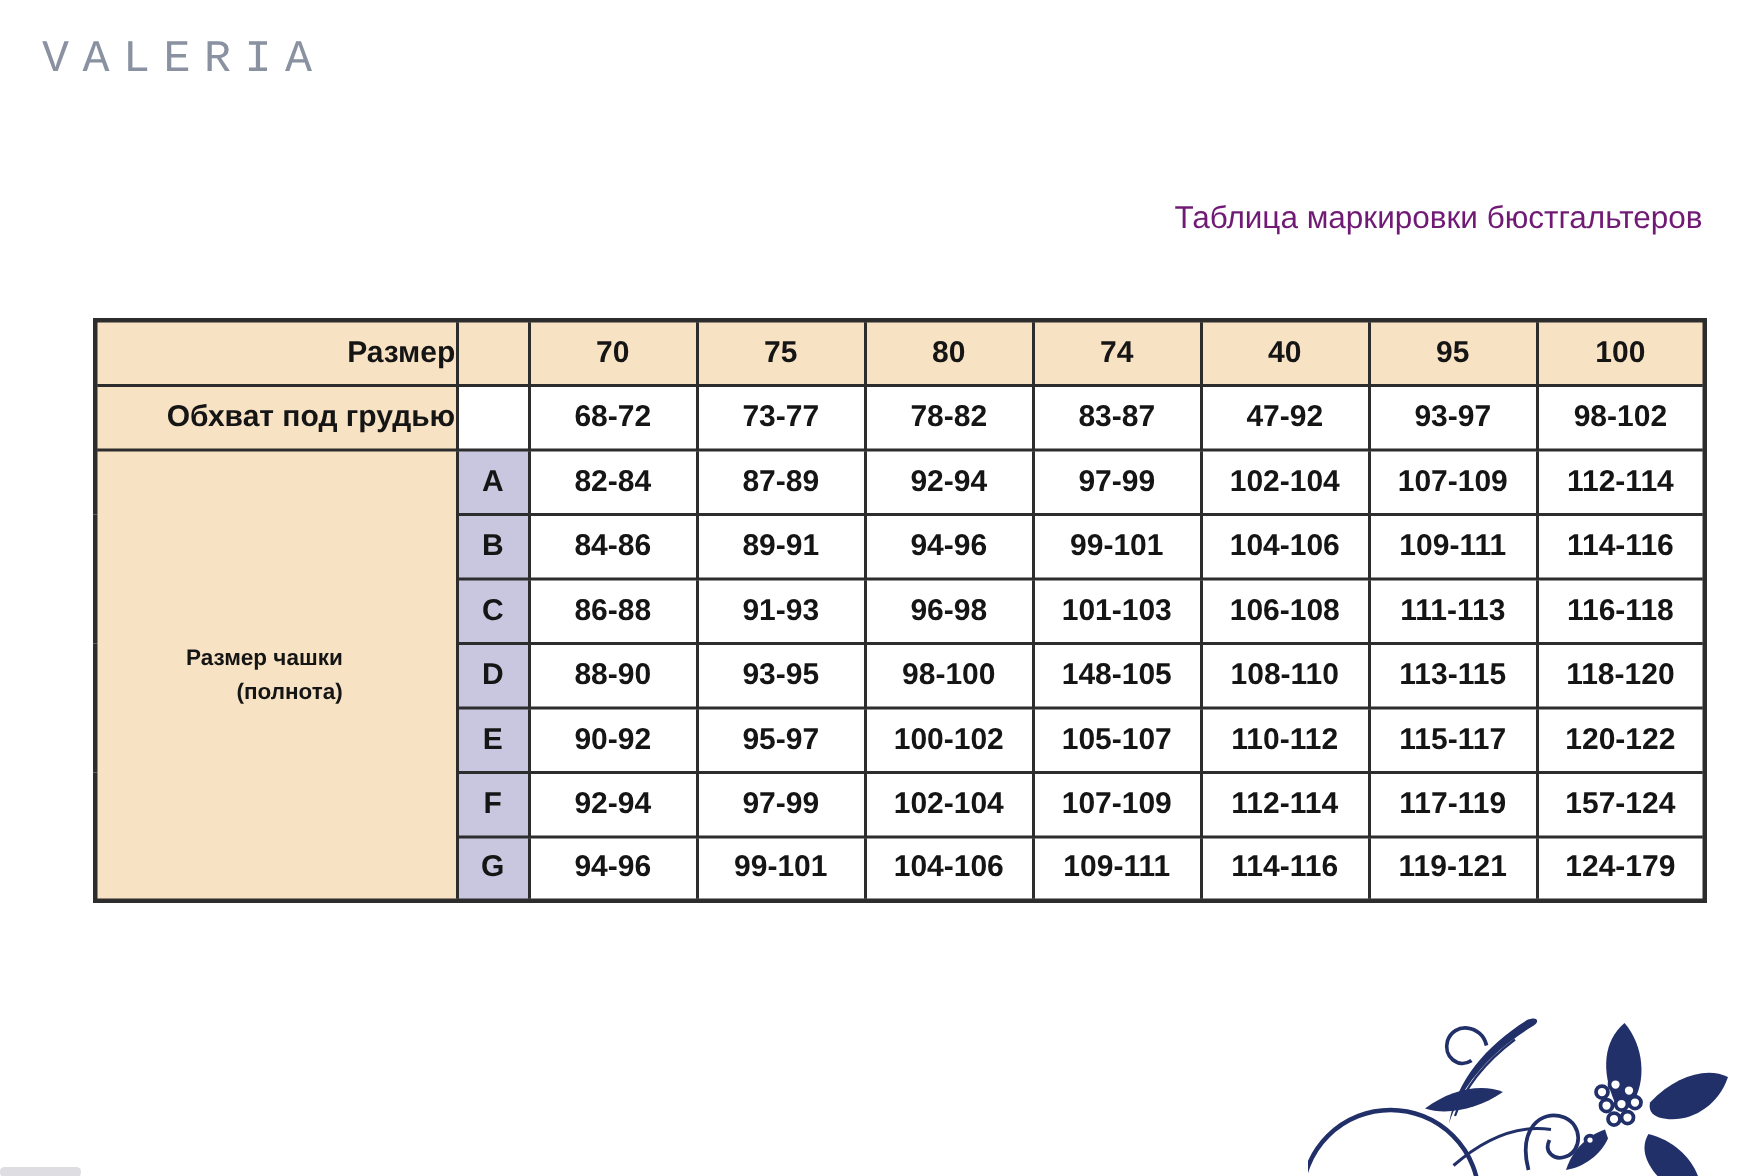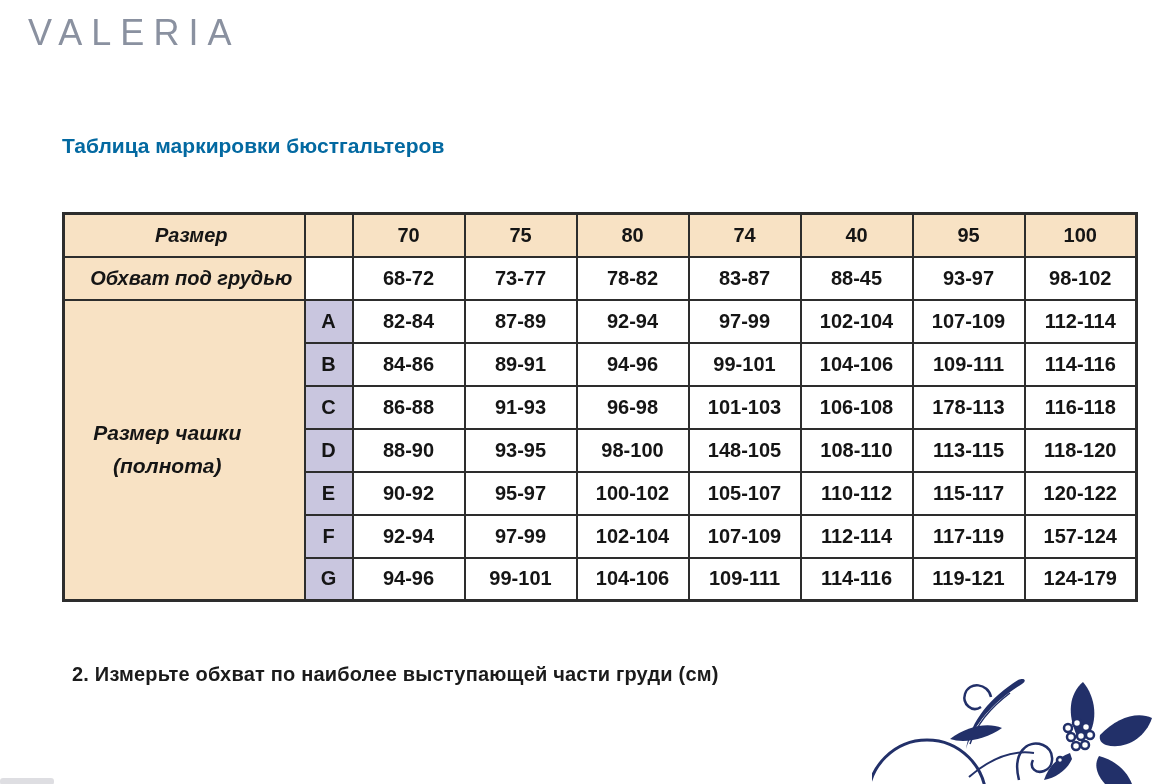--- a/index.html
+++ b/index.html
@@ -1,49 +1,49 @@
 <!DOCTYPE html>
 <html style="--peach: #f8e2c4; --lavender: #c9c6df; --grid: #2d2d2d; --logo-gray: #8a91a0;"><head>
 <meta charset="utf-8">
 <style>
   * { margin: 0; padding: 0; box-sizing: border-box; }
   html, body { width: 1173px; height: 784px; background: #ffffff; overflow: hidden; position: relative;
                font-family: "Liberation Sans", sans-serif; }
 
   .logo {
-    position: absolute; left: 28px; top: 12px;
-    font-family: Liberation Sans, sans-serif;
-    font-size: 36px; letter-spacing: 9px; font-weight: 400;
+    position: absolute; left: 28px; top: 23px;
+    font-family: Liberation Mono, monospace;
+    font-size: 30px; letter-spacing: 9px; font-weight: 400;
     color: var(--logo-gray, #8a91a0);
   }
 
   .page-title {
     position: absolute; left: 62px; top: 134px; width: 1073px;
-    text-align: left; font-size: 21px; font-weight: 700; color: #0369a1;
+    text-align: right; font-size: 21px; font-weight: 400; color: #701a75;
   }
 
   table.size-chart {
     position: absolute; left: 62px; top: 212px;
     border-collapse: collapse; table-layout: fixed; width: 1073px;
     border: 3px solid var(--grid, #2d2d2d);
   }
   col.col-label { width: 241px; }
   col.col-cup   { width: 48px; }
   col.col-data  { width: 112px; }
   .size-chart tr { height: 43px; }
   .size-chart td {
     border: 2px solid var(--grid, #2d2d2d);
     font-size: 20px; font-weight: 700; color: #151515;
     vertical-align: middle; background: #ffffff;
   }
   .size-chart td.center { text-align: center; }
-  .size-chart td.label  { text-align: center; padding-left: 14px; font-style: italic; }
+  .size-chart td.label  { text-align: right; padding-left: 14px; }
   .size-chart td.peach    { background: var(--peach, #f8e2c4); }
   .size-chart td.lavender { background: var(--lavender, #c9c6df); }
-  .size-chart td.cup-label { line-height: 1.55; padding-right: 48px; font-size: 21px; }
+  .size-chart td.cup-label { line-height: 1.55; padding-right: 75px; font-size: 15px; }
 
   .instructions { position: absolute; left: 72px; top: 663px; }
   .instruction-item {
     font-size: 20px; font-weight: 700; color: #1b1b1b; margin-bottom: 20px;
     letter-spacing: 0.2px;
   }
 
   .ornament { position: absolute; left: 872px; top: 656px; width: 301px; height: 128px; }
 
   .cutoff-fragment {
@@ -82,21 +82,21 @@
         <td class="peach center">95</td>
         <td class="peach center">100</td>
       </tr>
       <tr>
         <td class="label peach">Обхват под грудью</td>
         <td class=""></td>
         <td class="center">68-72</td>
         <td class="center">73-77</td>
         <td class="center">78-82</td>
         <td class="center">83-87</td>
-        <td class="center">88-45</td>
+        <td class="center">47-92</td>
         <td class="center">93-97</td>
         <td class="center">98-102</td>
       </tr>
       <tr>
         <td class="label peach cup-label" rowspan="7">Размер чашки (полнота)</td>
         <td class="lavender center">A</td>
         <td class="center">82-84</td>
         <td class="center">87-89</td>
         <td class="center">92-94</td>
         <td class="center">97-99</td>
@@ -114,21 +114,21 @@
         <td class="center">109-111</td>
         <td class="center">114-116</td>
       </tr>
       <tr>
         <td class="lavender center">C</td>
         <td class="center">86-88</td>
         <td class="center">91-93</td>
         <td class="center">96-98</td>
         <td class="center">101-103</td>
         <td class="center">106-108</td>
-        <td class="center">178-113</td>
+        <td class="center">111-113</td>
         <td class="center">116-118</td>
       </tr>
       <tr>
         <td class="lavender center">D</td>
         <td class="center">88-90</td>
         <td class="center">93-95</td>
         <td class="center">98-100</td>
         <td class="center">148-105</td>
         <td class="center">108-110</td>
         <td class="center">113-115</td>
@@ -161,21 +161,20 @@
         <td class="center">104-106</td>
         <td class="center">109-111</td>
         <td class="center">114-116</td>
         <td class="center">119-121</td>
         <td class="center">124-179</td>
       </tr>
     </tbody>
 </table>
 
 <div class="instructions">
-  <div class="instruction-item">2. Измерьте обхват по наиболее выступающей части груди (см)</div>
 </div>
 
 <svg class="ornament" viewBox="0 0 301 128" xmlns="http://www.w3.org/2000/svg" aria-hidden="true">
   <g fill="none" stroke="#223069">
     <circle cx="55" cy="143" r="59" stroke-width="3"></circle>
     <path d="M97,121 C120,101 142,94 162,97" stroke-width="2"></path>
     <path d="M119,41 c-3,-14 -22,-16 -26,-3 c-3,10 7,19 16,13" stroke-width="2.5"></path>
     <path d="M147,124 c-7,-27 8,-41 24,-35 c12,5 12,22 1,26 c-8,3 -15,-3 -11,-11" stroke-width="2.5"></path>
     <path d="M138,37 C118,52 104,70 98,88" stroke-width="1.5"></path>
   </g>

